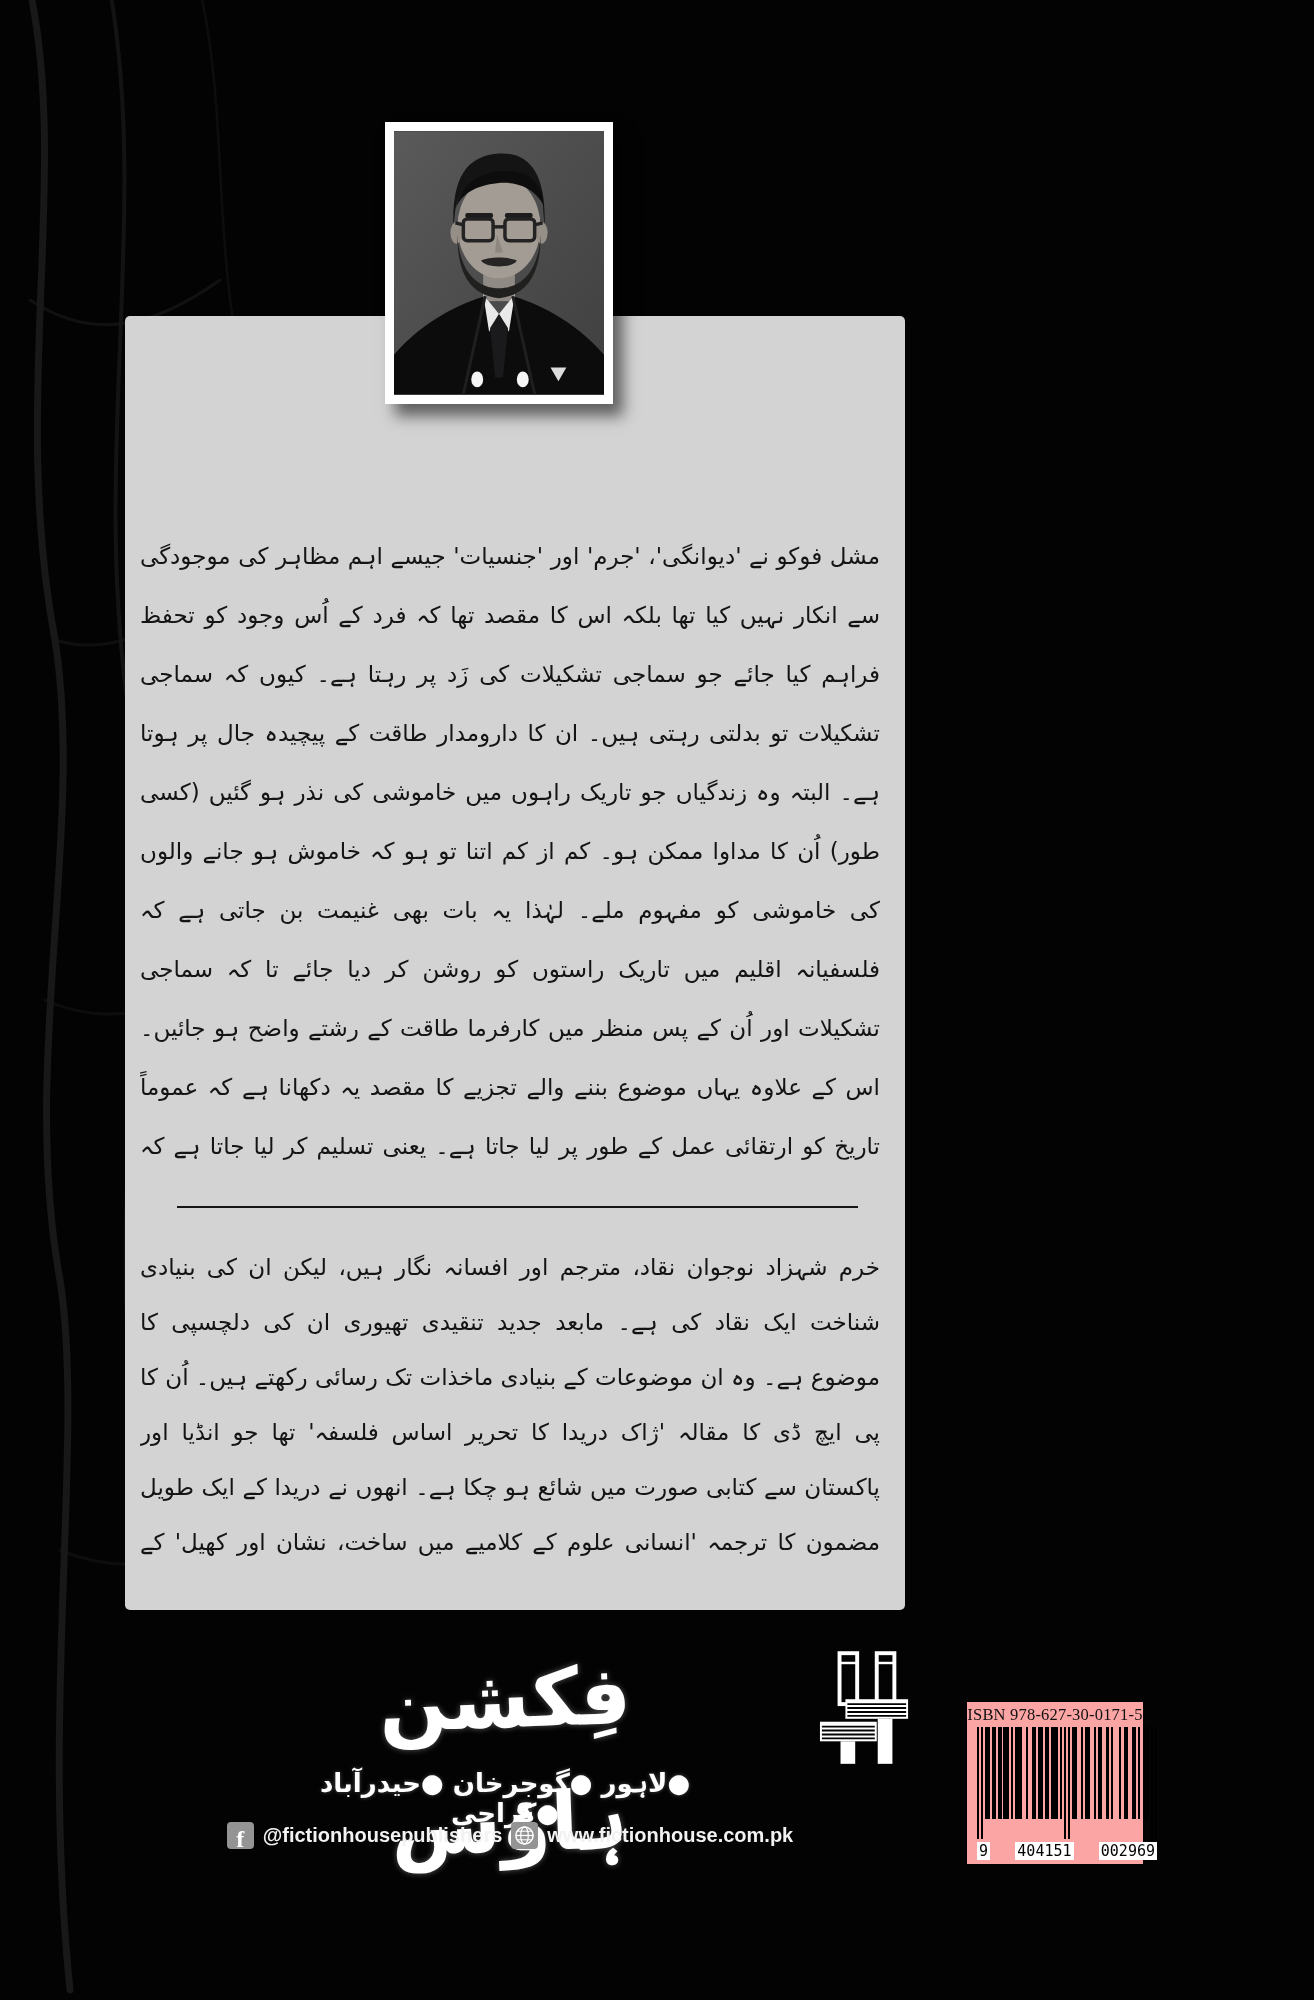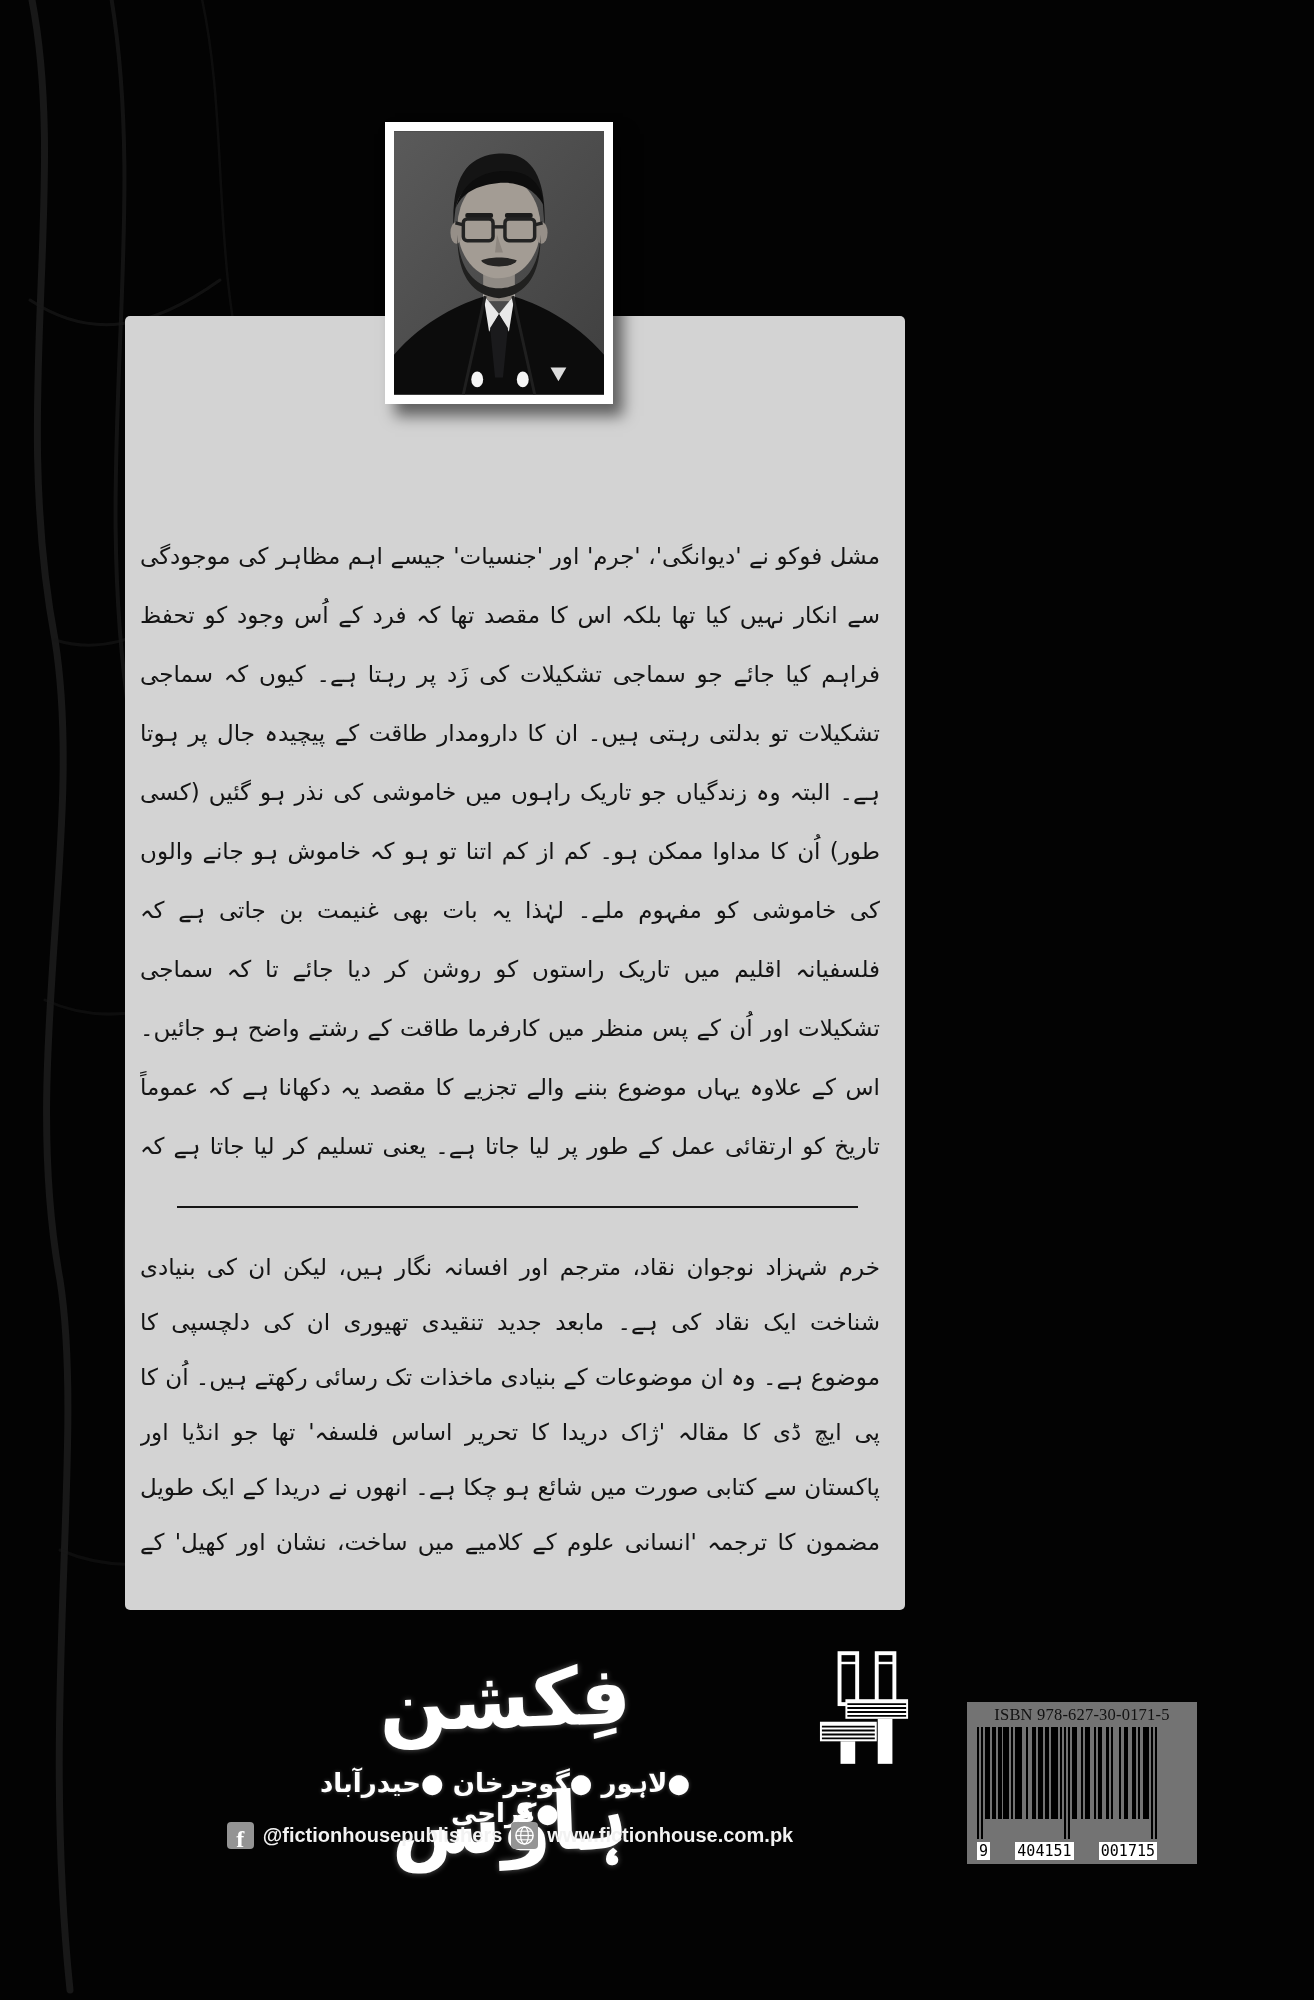--- a/index.html
+++ b/index.html
@@ -36,21 +36,21 @@
         color:#fff;font-size:26px;font-weight:bold;text-shadow:0 0 4px rgba(255,255,255,0.3);}
   .social{position:absolute;left:240px;top:1822px;width:540px;display:flex;align-items:center;
         justify-content:center;gap:9px;color:#f2f2f2;font-weight:bold;font-size:20px;
         font-family:"Liberation Sans",sans-serif;}
   .sq-icon{width:27px;height:27px;background:#949494;border-radius:4px;display:flex;
         align-items:center;justify-content:center;flex:0 0 auto;}
   .fb-f{color:#fff;font-family:"Liberation Serif",serif;font-weight:bold;font-size:24px;
         line-height:1;margin-top:6px;}
 
   
-  .isbn-box{position:absolute;left:967px;top:1702px;width:230px;height:162px;background:#737373;
+  .isbn-box{position:absolute;left:967px;top:1702px;width:176px;height:162px;background:#fca5a5;
         box-sizing:border-box;}
   .isbn-label{font-family:"Liberation Serif",serif;font-size:16.5px;color:#111;
         text-align:center;margin-top:3px;letter-spacing:0.2px;white-space:nowrap;}
   .bars{position:absolute;left:10px;top:25px;width:180px;height:92px;display:flex;
         align-items:flex-start;}
   .bars div{height:92px;}
   .bars div.tall{height:112px;}
   .bars .b{background:#000;}
   .bars .s{background:transparent;}
   .digits{position:absolute;left:10px;bottom:4px;width:180px;display:flex;
@@ -283,17 +283,17 @@
         <div class="b" style="width: 1.89474px;"></div>
         <div class="b" style="width: 1.89474px;"></div>
         <div class="s" style="width: 1.89474px;"></div>
         <div class="b tall" style="width: 1.89474px;"></div>
         <div class="s tall" style="width: 1.89474px;"></div>
         <div class="b tall" style="width: 1.89474px;"></div>
       </div>
     <div class="digits">
       <span>9</span>
       <span>404151</span>
-      <span>001715</span>
+      <span>002969</span>
     </div>
   </div>
 
 </div>
 
 </body></html>

